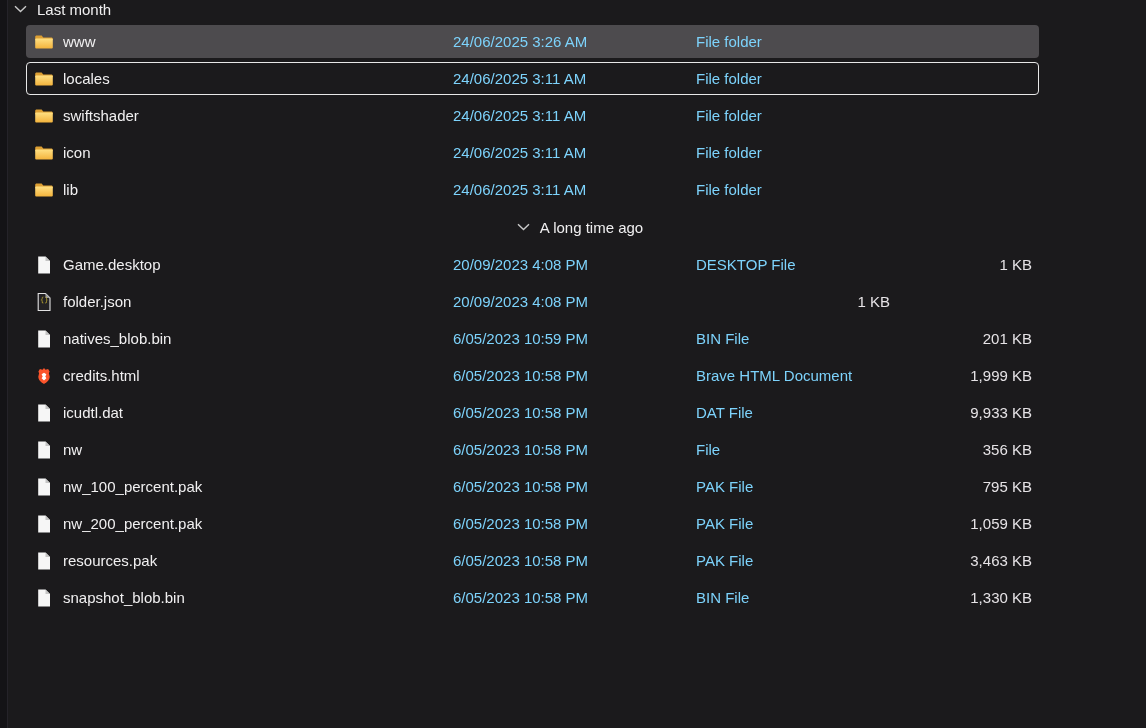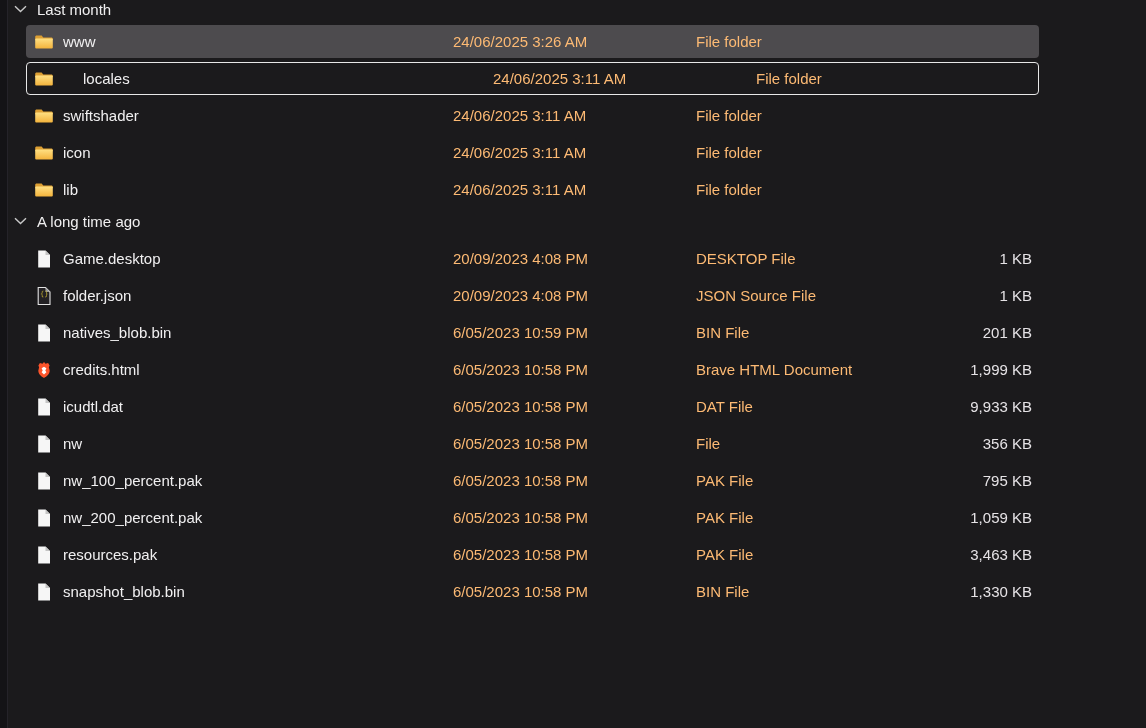--- a/index.html
+++ b/index.html
@@ -15,40 +15,40 @@
     position:absolute; left:0; top:0; width:8px; height:728px;
     background:#141316; border-right:1px solid #252329;
   }
   .file-list { position:absolute; left:0; top:0; right:0; }
 
   .group-header {
     display:flex; align-items:center; gap:10px;
     padding-left:14px; height:18px; margin-bottom:7px;
     cursor:default; user-select:none;
   }
-  .group:nth-child(2) .group-header { margin-top:4px; height:22px; margin-bottom:10px; }
+  .group:nth-child(2) .group-header { margin-top:10px; height:22px; margin-bottom:10px;justify-content:center; }
   .group-label { color:#f0eff0; font-size:15px; }
   .chevron { display:inline-flex; width:13px; height:8px; }
 
   .row {
     width:1013px; height:33px; margin-left:26px; margin-bottom:4px;
     display:grid;
     grid-template-columns:20px 399px 243px 200px 1fr;
     align-items:center;
     padding-left:7px;
     border-radius:4px;
     border:1px solid transparent;
     cursor:default; user-select:none;
   }
   .row--hover { background:#4d4b4e; }
-  .row--focused { border:1px solid #e8e8e8;gap:20px; }
+  .row--focused { border:1px solid #e8e8e8; }
   .icon { display:inline-flex; width:20px; height:20px; align-items:center; justify-content:center; }
   .cell { white-space:nowrap; overflow:hidden; }
   .cell.name { padding-left:9px; color:#f1f0f1; }
-  .cell.date, .cell.type { color:#fdba74; }
+  .cell.date, .cell.type { color:#7dd3fc; }
   .cell.size { color:#e6e3e6; text-align:right; padding-right:6px; }
 </style>
 </head>
 <body>
 
 <div class="pane-splitter"></div>
 <div class="file-list" id="file-list">
   <section class="group">
     <div class="group-header">
       <span class="chevron">
@@ -182,21 +182,20 @@
   <div class="row">
     <span class="icon">
             <svg width="20" height="20" viewBox="0 0 20 20">
               <path d="M4.2 1.5 h7.3 L16 6 v12.5 H4.2 z" fill="#232124" stroke="#e2e2e2" stroke-width="1.1"></path>
               <path d="M11.5 1.5 L16 6 h-4.5 z" fill="#9b9b9b"></path>
               <text x="6" y="9.5" font-size="7" fill="#c3ae33" font-family="monospace">{}</text>
             </svg>
           </span>
     <span class="cell name">folder.json</span>
     <span class="cell date">20/09/2023 4:08 PM</span>
-    <span class="cell type">JSON Source File</span>
     <span class="cell size">1 KB</span>
   </div>
 
   <div class="row">
     <span class="icon">
             <svg width="20" height="20" viewBox="0 0 20 20">
               <path d="M4.2 1.5 h7.3 L16 6 v12.5 H4.2 z" fill="#f6f6f6"></path>
               <path d="M11.5 1.5 L16 6 h-4.5 z" fill="#c4c4c4"></path>
             </svg>
           </span>

